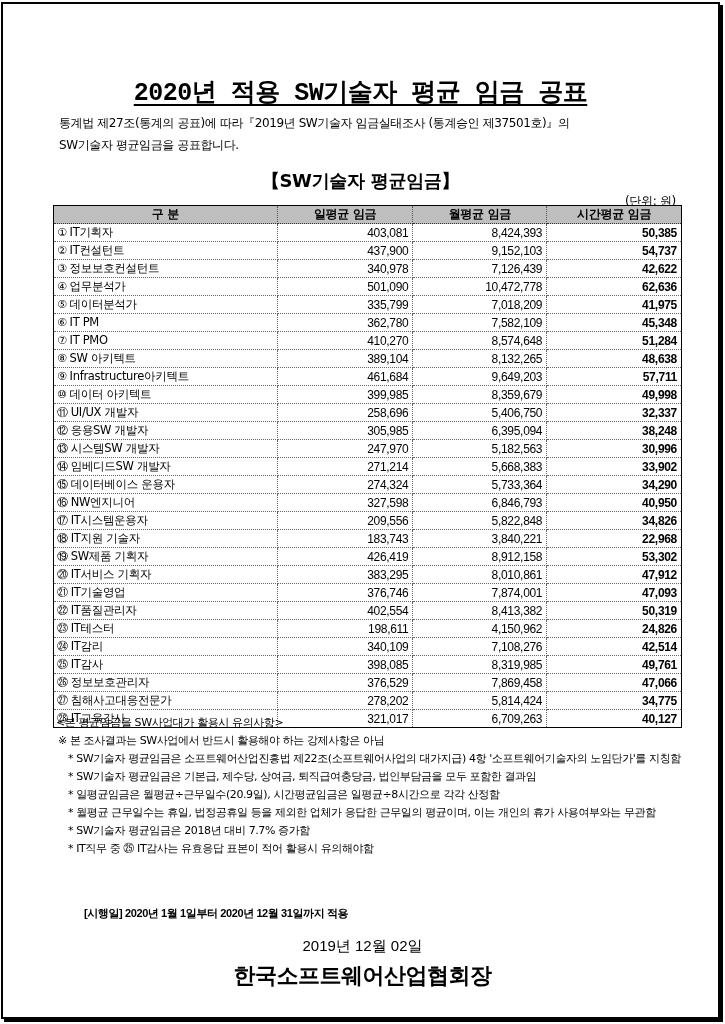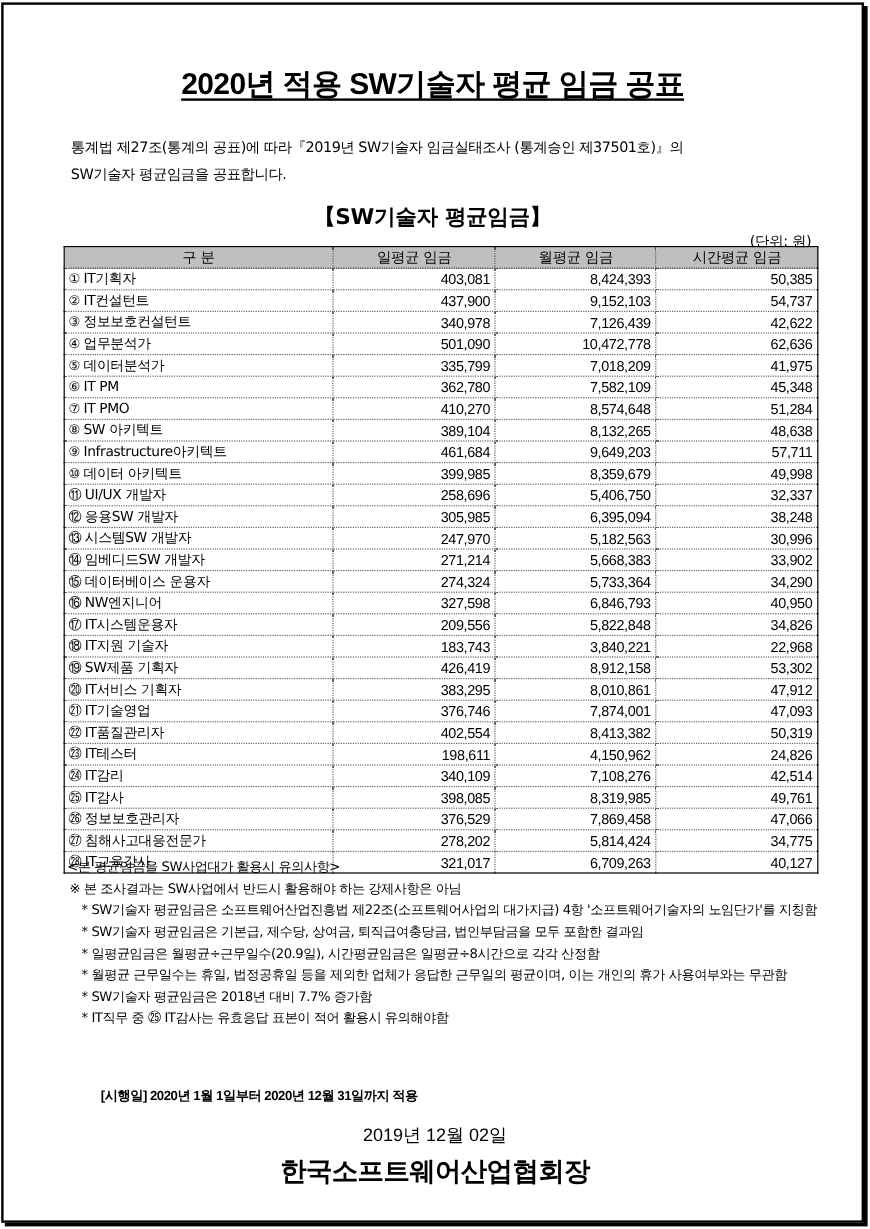--- a/index.html
+++ b/index.html
@@ -4,53 +4,53 @@
 <style>
   * { box-sizing: border-box; margin: 0; padding: 0; }
   html, body { width: 725px; height: 1024px; background: #ffffff; overflow: hidden; }
   body { font-family: "DejaVu Sans", sans-serif; color: #000; position: relative; }
   .page {
     position: absolute; left: 1px; top: 2px; width: 719px; height: 1017px;
     border: 2px solid #000; background: #fff;
     box-shadow: 3px 3px 0 #000;
   }
   .title {
-    position: absolute; left: 0; right: 0; top: 49px; text-align: center;
-    font-family: Liberation Sans, sans-serif; font-weight: bold; font-size: 25px;
+    position: absolute; left: 0; right: 0; top: 71px; text-align: center;
+    font-family: Liberation Mono, monospace; font-weight: bold; font-size: 25px;
     letter-spacing: -0.5px;
   }
   .title span { text-decoration: underline; text-underline-offset: 4px; text-decoration-thickness: 2px; }
   .intro {
     position: absolute; left: 56px; top: 108px; width: 620px;
     font-size: 12px; line-height: 22px; letter-spacing: -0.4px;
   }
   .table-caption {
     position: absolute; left: 0; right: 0; top: 165px; text-align: center;
     font-size: 18px; font-weight: bold; letter-spacing: -0.3px;
   }
   .unit {
     position: absolute; right: 42px; top: 189px; font-size: 12px; letter-spacing: -0.3px;
   }
   table.wage {
     position: absolute; left: 53px; top: 205px; width: 629px;
     border-collapse: collapse; border: 1.5px solid #000;
     font-size: 11.5px; letter-spacing: -0.3px;
   }
   table.wage th {
-    background: #bfbfbf; height: 17px; font-weight: normal; font-size: 12px;
+    background: #bfbfbf; height: 17px; font-weight: bold; font-size: 12px;
     border-bottom: 1px dotted #333; border-right: 1px dotted #555;
     padding: 0 4px; text-align: center;
   }
   table.wage td {
     height: 17.3px; border-bottom: 1px dotted #666; border-right: 1px dotted #666;
     padding: 0 4px; white-space: nowrap; line-height: 16px;
   }
   table.wage td.num { text-align: right; font-family: "Liberation Sans", sans-serif; font-size: 12px; }
   table.wage td.name { text-align: left; padding-left: 3px; }
-  .col1 { width: 224px; } .col2 { width: 136px; } .col3 { width: 134px; } .col4 { width: 135px; }
+  .col1 { width: 224px; } .col2 { width: 136px; } .col3 { width: 134px; } .col4 { width: 135px; font-weight: bold; }
   .circ { font-size: 11px; margin-right: 3px; }
   .notes {
     position: absolute; left: 56px; top: 714px; width: 640px;
     font-size: 11px; line-height: 18px; letter-spacing: -0.4px;
   }
   .notes .head { margin-left: 0; }
   .notes .warn { margin-left: 2px; }
   .notes .bullet { margin-left: 12px; padding-left: 8px; text-indent: -8px; }
   .effective {
     position: absolute; left: 56px; top: 906px; font-size: 11px; font-weight: bold; letter-spacing: -0.4px;

